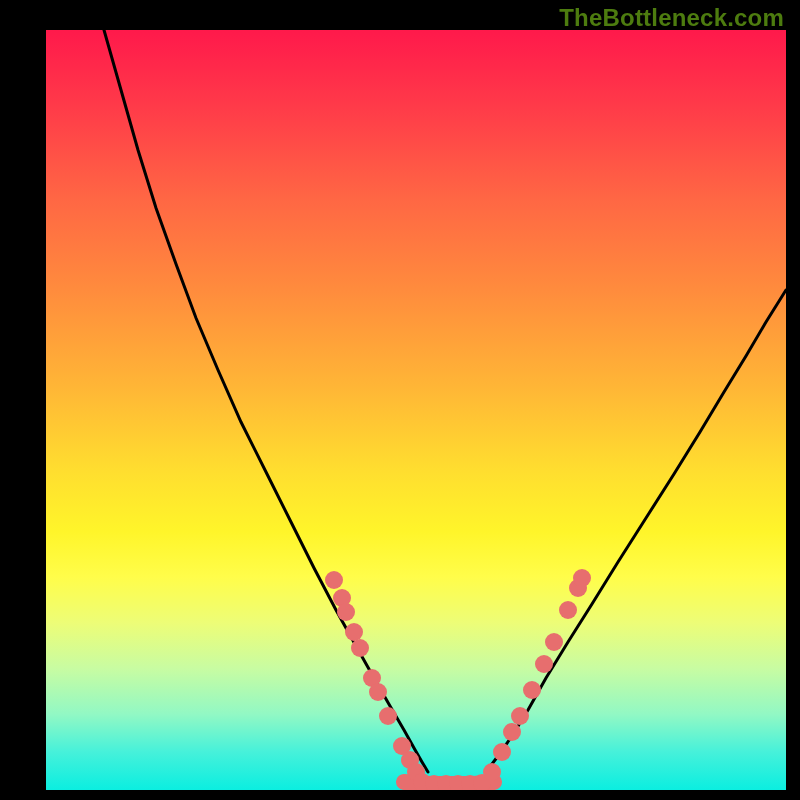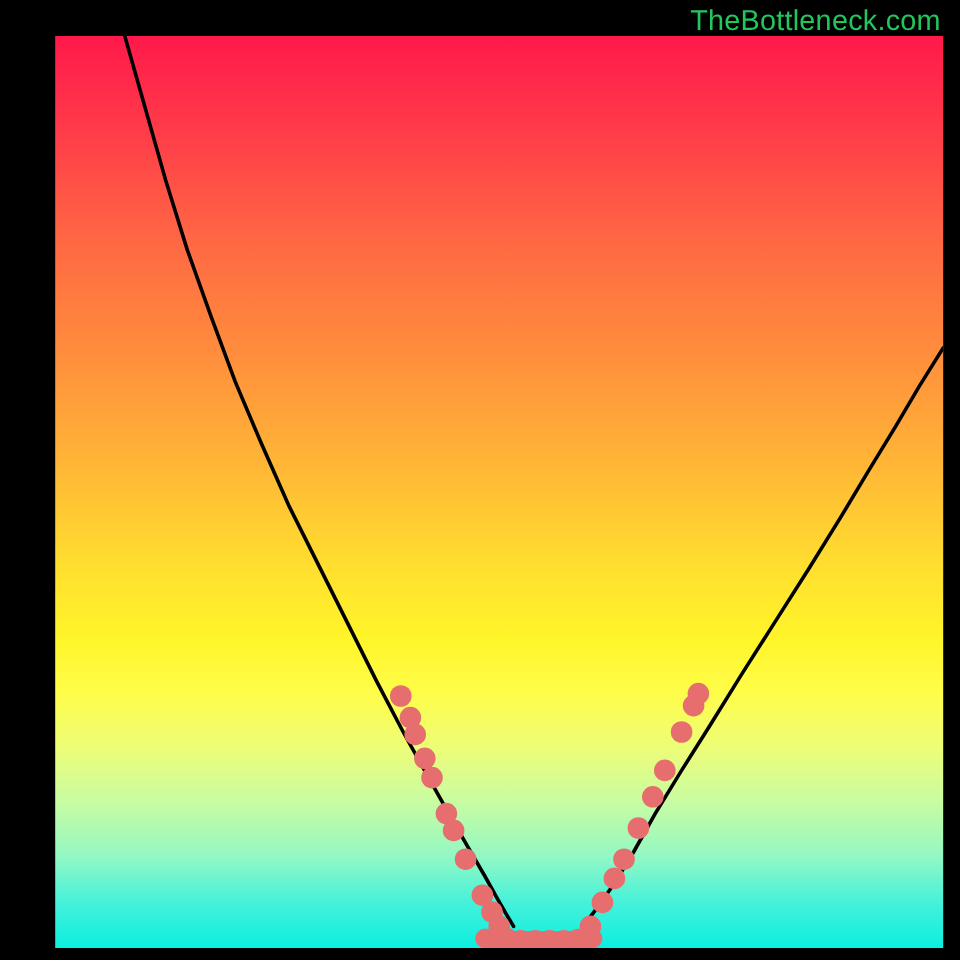--- a/index.html
+++ b/index.html
@@ -16,23 +16,23 @@
     left: 0;
     top: 0;
     width: 800px;
     height: 800px;
     background: #000;
   }
   .watermark {
     position: absolute;
     top: 4px;
     right: 16px;
-    color: #22c55e;
+    color: #4d7c0f;
     font-size: 24px;
-    font-weight: 400;
+    font-weight: 700;
     letter-spacing: 0.2px;
     z-index: 10;
   }
   .plot-area {
     position: absolute;
     left: 46px;
     top: 30px;
     width: 740px;
     height: 760px;
   }

